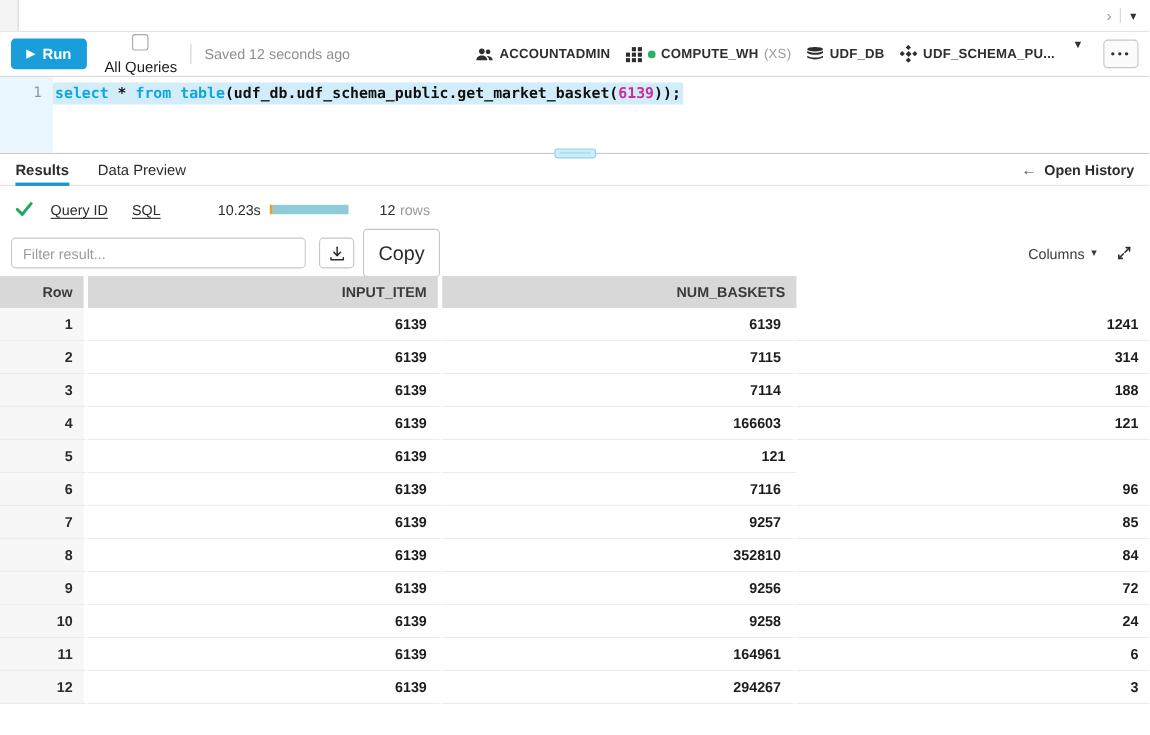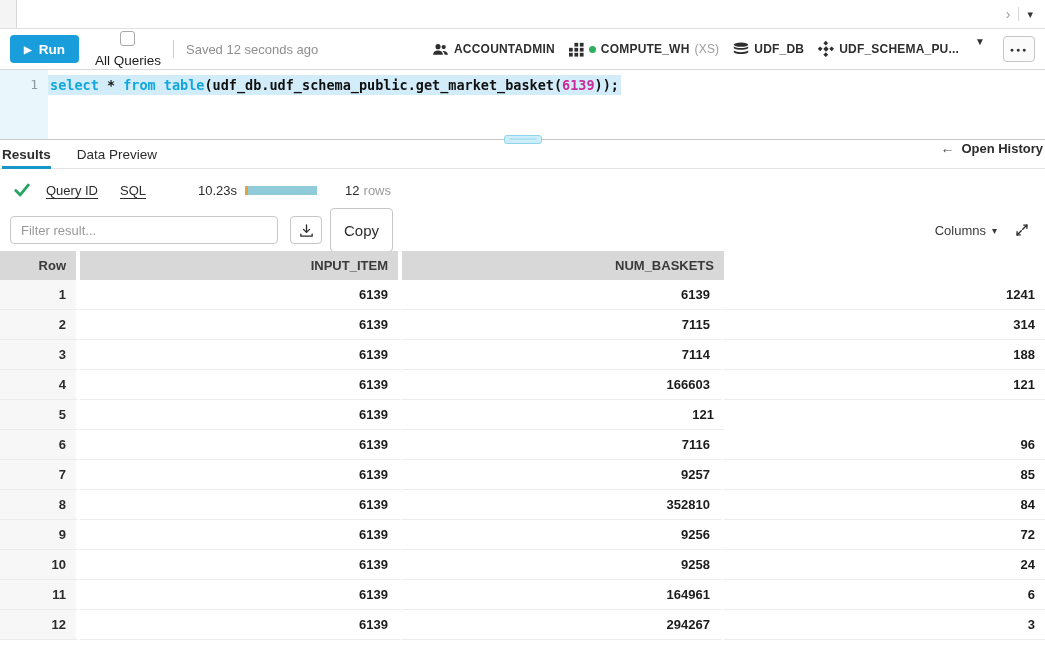--- a/index.html
+++ b/index.html
@@ -45,21 +45,21 @@
                font-size:13.5px; line-height:20px; white-space:pre; padding:0 2px;font-weight:bold; }
   .seg-kw { color:#0FA7DC; }
   .seg-plain { color:#111; }
   .seg-num { color:#C92D9C; }
   .splitter-handle { position:absolute; left:50%; bottom:-5px; transform:translateX(-50%);
                      width:38px; height:9px; background:#cdeef9; border:1px solid #8fd4ec;
                      border-radius:3px; cursor:row-resize; z-index:5; }
   .splitter-handle::after { content:""; display:block; margin:2px 4px; height:2px; background:#aee2f3; border-radius:1px; }
 
   
-  .results-bar { height:29px; display:flex; align-items:flex-start; border-bottom:1px solid #e3e3e3; padding:0 2px; }
+  .results-bar { height:29px; display:flex; align-items:center; border-bottom:1px solid #e3e3e3; padding:0 14px; }
   .rtab { font-size:13.5px; margin-right:26px; color:#2c2c2c; cursor:pointer; height:29px;
           display:flex; align-items:center; position:relative; }
   .rtab.active { font-weight:bold; }
   .rtab.active::after { content:""; position:absolute; left:0; right:0; bottom:0; height:3px; background:#1796C8; }
   .open-history { margin-left:auto; display:flex; align-items:center; gap:7px; font-size:13px;
                   font-weight:bold; color:#2c2c2c; cursor:pointer; }
   .oh-arrow { font-size:14px; color:#444; }
 
   
   .meta-row { height:42px; display:flex; align-items:center; padding:0 14px; }
@@ -75,21 +75,21 @@
   .rows-word { color:#9b9b9b; margin-left:4px; }
 
   
   .filter-row { height:38px; display:flex; align-items:center; padding:0 10px; }
   .filter-input { width:268px; height:28px; border:1px solid #c9c9c9; border-radius:4px; padding:0 10px;
                   font-size:13px; color:#333; font-family:inherit; }
   .filter-input::placeholder { color:#9a9a9a; }
   .icon-btn { width:32px; height:28px; border:1px solid #c6c6c6; border-radius:4px; background:#fff;
               margin-left:12px; display:flex; align-items:center; justify-content:center; cursor:pointer; }
   .copy-btn { height:44px; border:1px solid #c6c6c6; border-radius:4px; background:#fff; margin-left:8px;
-              padding:0 13px; font-size:15px; color:#2c2c2c; cursor:pointer; font-family:inherit; }
+              padding:0 13px; font-size:18px; color:#2c2c2c; cursor:pointer; font-family:inherit; }
   .columns-ctl { margin-left:auto; display:flex; align-items:center; gap:6px; font-size:13px;
                  font-weight:normal; color:#3a3a3a; cursor:pointer; }
   .col-caret { font-size:10px; color:#3a3a3a; }
   .expand-btn { margin-left:18px; margin-right:6px; cursor:pointer; display:flex; }
 
   
   .grid { width:895px; margin-top:2px;font-weight:bold; }
   .grid-header, .grid-row { display:grid; grid-template-columns:80px 322px 322px 321px; }
   .hcell { background:#d8d8d8; color:#3a3a3a; font-size:13px; line-height:29px; text-align:right;
            padding-right:10px; border-right:4px solid #fff; cursor:pointer; }

